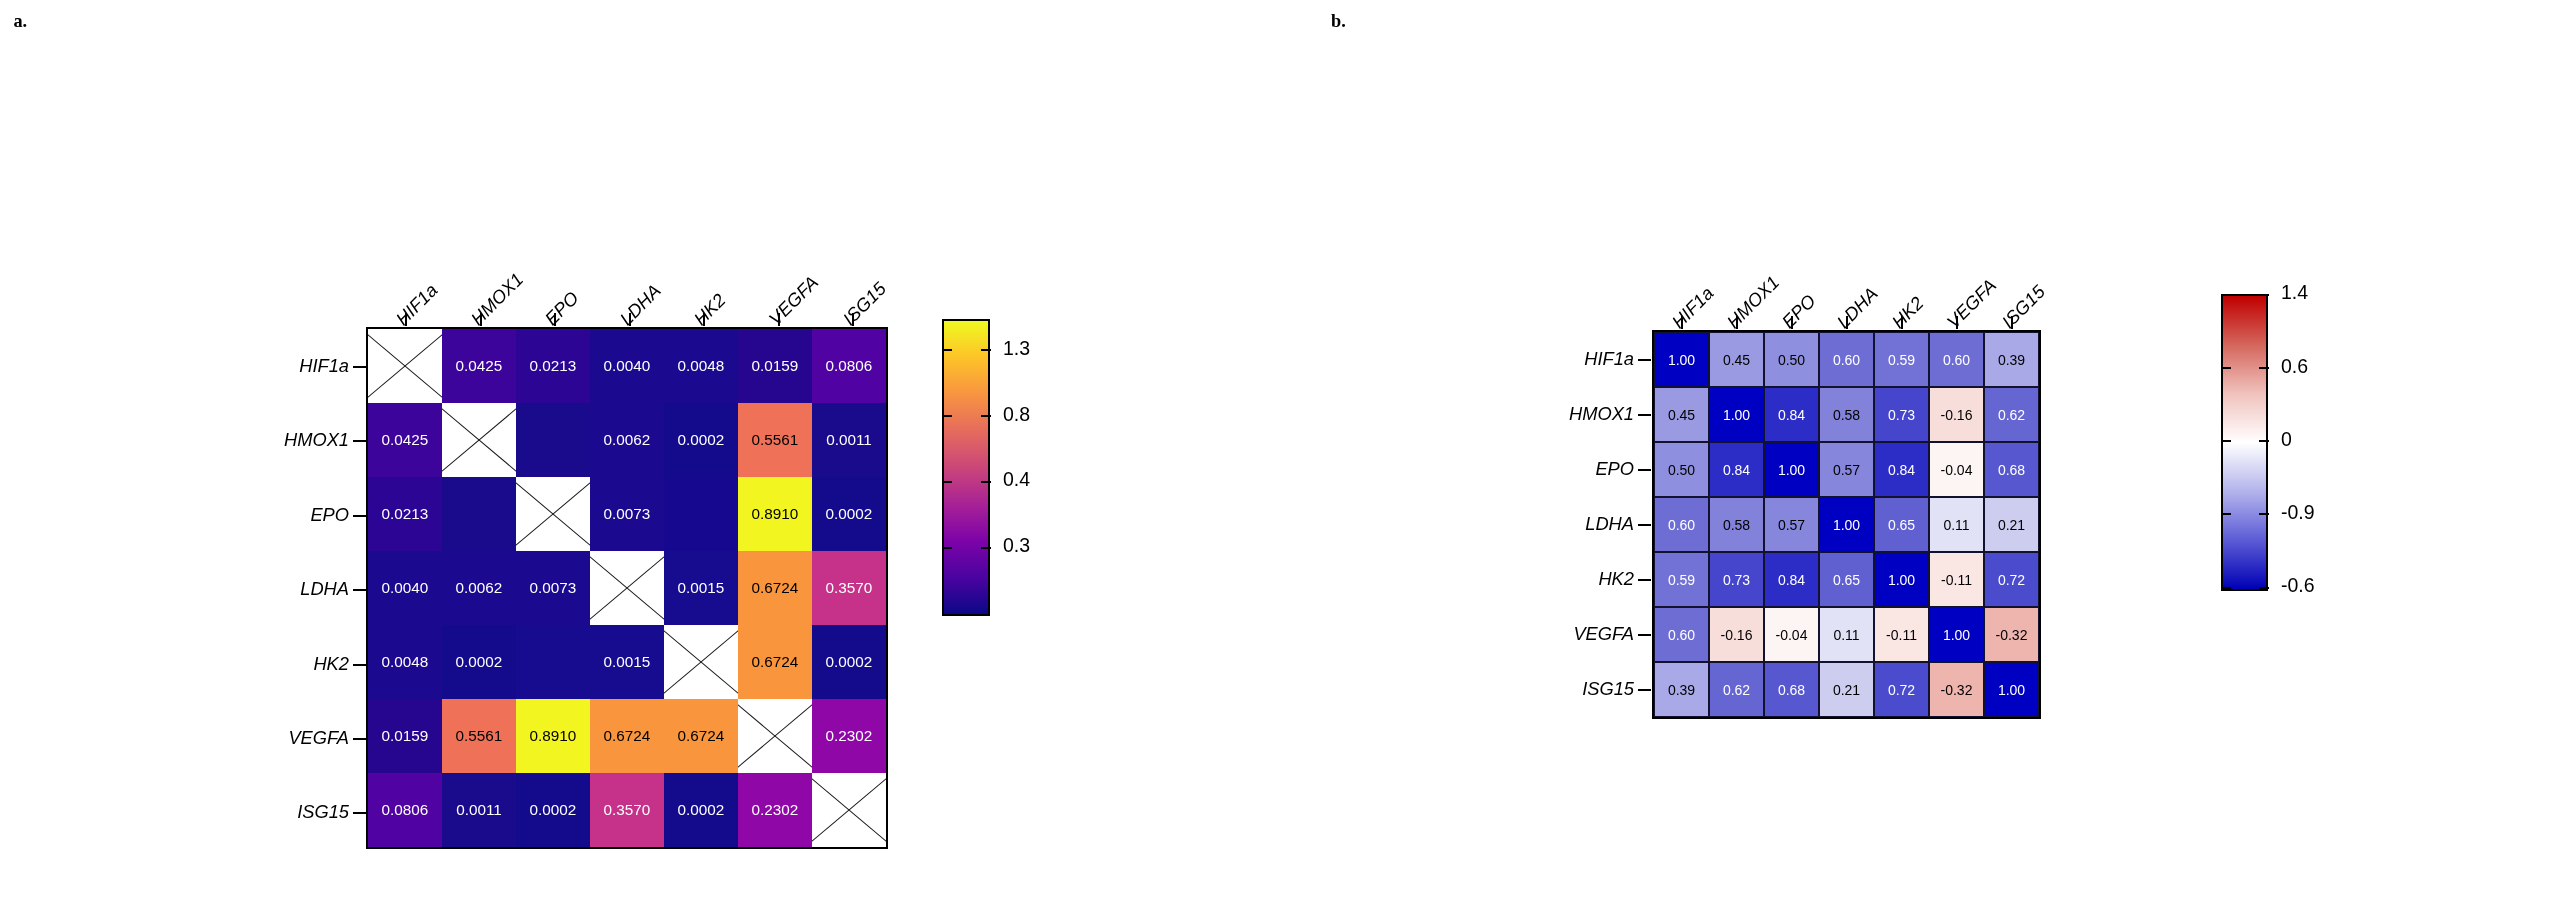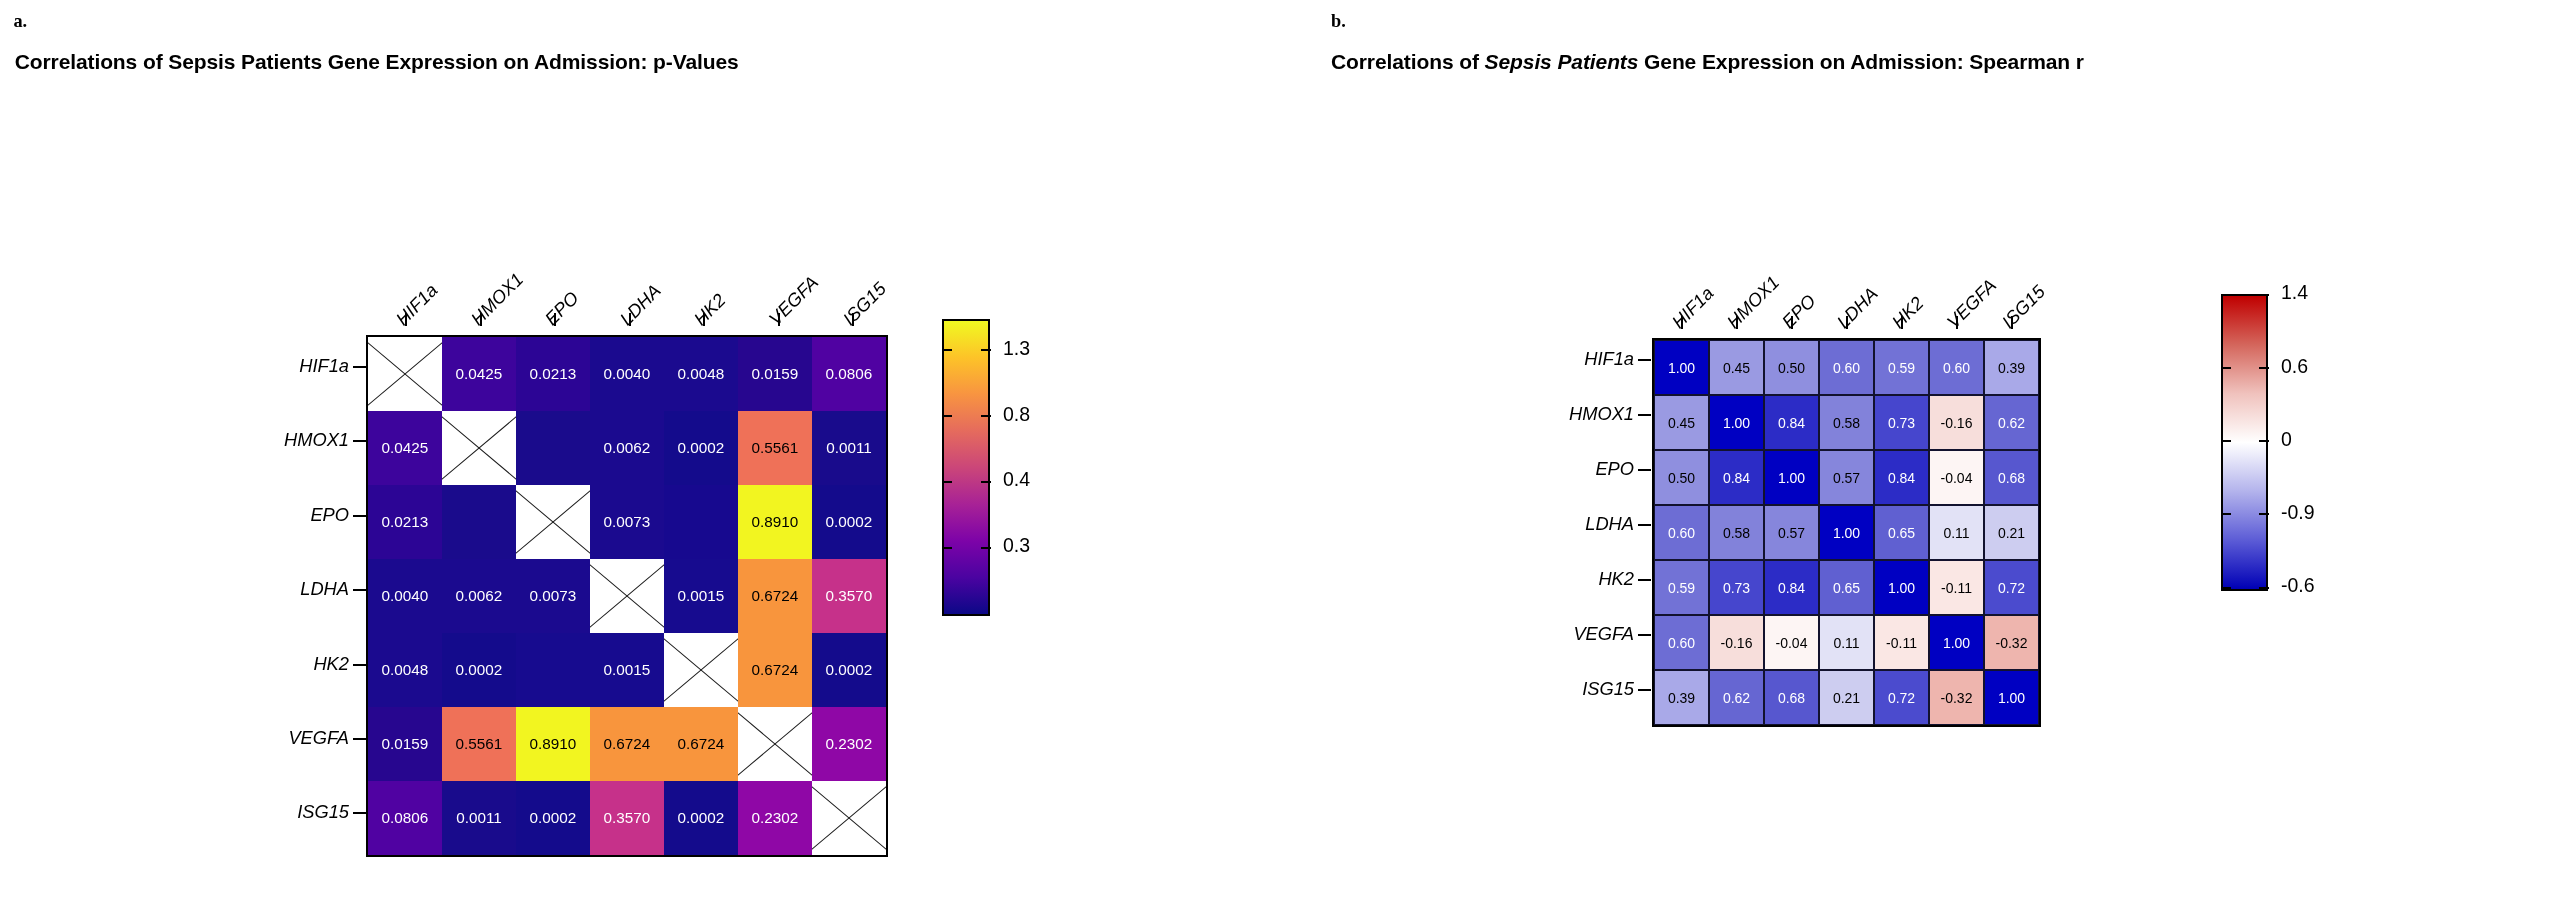--- a/index.html
+++ b/index.html
@@ -47,21 +47,20 @@
 
   
   .hm-wrap { position: absolute; }
 
   .hm-grid {
     position: absolute;
     display: grid;
     box-sizing: content-box;
     border: 2.4px solid #000;
     background: #f9a8d4;
-    margin-top: 8px;
   }
 
   .hm-cell {
     position: relative;
     display: flex;
     align-items: center;
     justify-content: center;
     box-sizing: border-box;
     font-size: 14px;
     line-height: 1;
@@ -135,21 +134,20 @@
     font-size: 19.5px;
     color: #000;
     white-space: nowrap;
   }
 </style>
 </head>
 <body>
 
 <div class="panel" id="panel-a">
   <div class="panel-letter">a.</div>
-  <div class="panel-title">Correlations of Sepsis Patients Gene Expression on Admission: p-Values</div>
 
   <div class="hm-wrap" id="hm-a-wrap" style="left: 0px; top: 0px; width: 0.6px; height: 0.6px;">
       <div class="hm-grid" style="left: 366px; top: 327px; grid-template-columns: repeat(7, 74px); grid-template-rows: repeat(7, 74px);">
         <div class="hm-cell diag" style="background: rgb(255, 255, 255); font-size: 15.3px;">
           <span class="val" style="color: rgb(0, 0, 0);"></span>
         </div>
         <div class="hm-cell" style="background: rgb(61, 4, 156); font-size: 15.3px;">
           <span class="val" style="color: rgb(255, 255, 255);">0.0425</span>
         </div>
         <div class="hm-cell" style="background: rgb(44, 5, 149); font-size: 15.3px;">
@@ -333,23 +331,20 @@
       <div class="cbar-tick" style="left: 981px; top: 481px; width: 9.8px;"></div>
       <div class="cbar-label" style="left: 1003px; top: 468px;">0.4</div>
       <div class="cbar-tick" style="left: 942px; top: 547px; width: 9.8px;"></div>
       <div class="cbar-tick" style="left: 981px; top: 547px; width: 9.8px;"></div>
       <div class="cbar-label" style="left: 1003px; top: 534px;">0.3</div>
     </div>
 </div>
 
 <div class="panel" id="panel-b">
   <div class="panel-letter">b.</div>
-  <div class="panel-title" id="title-b">
-    <span>Correlations of </span><i>Sepsis Patients</i><span> Gene Expression on Admission: Spearman r</span>
-  </div>
 
   <div class="hm-wrap" id="hm-b-wrap" style="left: 0px; top: 0px; width: 0.6px; height: 0.6px;">
       <div class="hm-grid bordered" style="left: 364px; top: 330px; grid-template-columns: repeat(7, 55px); grid-template-rows: repeat(7, 55px);">
         <div class="hm-cell" style="background: rgb(0, 0, 194); font-size: 14px;">
           <span class="val" style="color: rgb(255, 255, 255);">1.00</span>
         </div>
         <div class="hm-cell" style="background: rgb(154, 154, 226); font-size: 14px;">
           <span class="val" style="color: rgb(0, 0, 0);">0.45</span>
         </div>
         <div class="hm-cell" style="background: rgb(143, 143, 223); font-size: 14px;">

